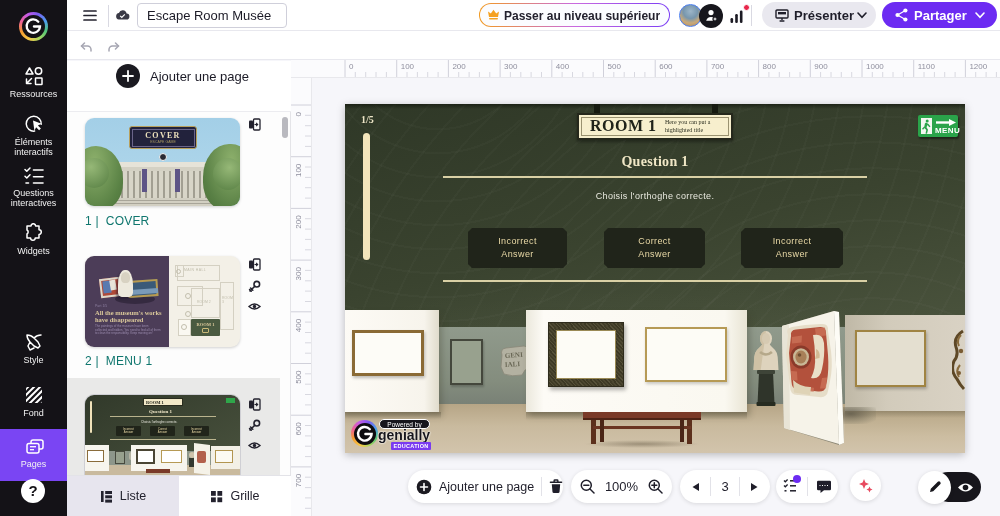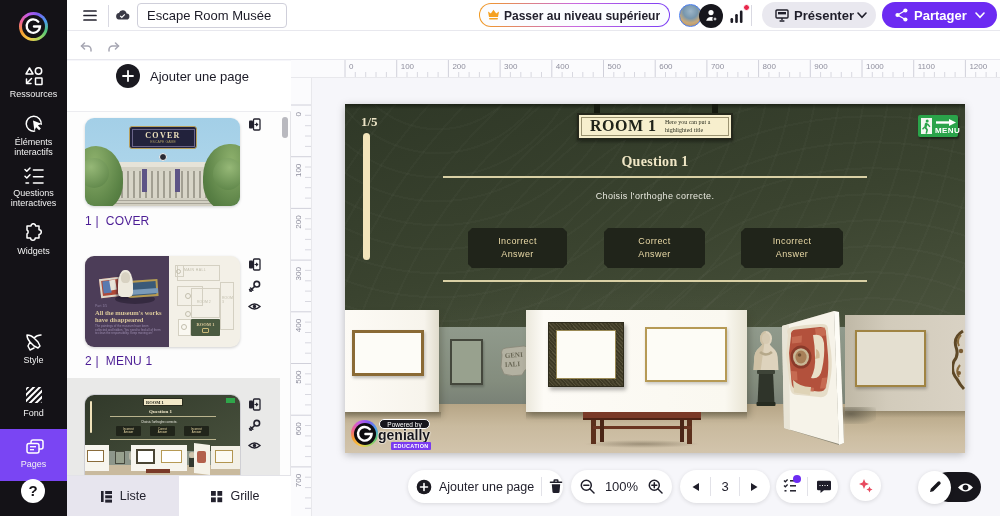--- a/index.html
+++ b/index.html
@@ -14,21 +14,21 @@
 
 #sidebar { left:0; top:0; width:67px; height:516px; background:#141217; z-index:40; color:#f4f4f4; }
 .sbitem { position:absolute; width:67px; text-align:center; font-size:9px; line-height:10px; color:#f2f2f2; }
 .sbicon { display:block; margin:0 auto 3px auto; }
 #pagesActive { position:absolute; left:0; top:429px; width:67px; height:52px; background:#7a45f3; }
 
 
 #panel { left:67px; top:61px; width:224px; height:455px; background:#fdfdfd; z-index:20; border-right:1px solid #e4e4e8; }
 #panelHeader { position:absolute; left:0; top:0; width:224px; height:51px; background:#fff; border-bottom:1px solid #ececf0; }
 .thumb { position:absolute; left:18px; width:155px; border-radius:9px; overflow:hidden; box-shadow:0 1px 3px rgba(0,0,0,0.18); }
-.plabel { position:absolute; left:18px; font-size:12px; color:#4c1d95; letter-spacing:0.2px; }
+.plabel { position:absolute; left:18px; font-size:12px; color:#0f766e; letter-spacing:0.2px; }
 .ticon { position:absolute; left:181px; width:13px; height:13px; }
 #selRow { position:absolute; left:0; top:317px; width:213px; height:97px; background:#e9e9e8; }
 #tabbar { position:absolute; left:0; top:414px; width:224px; height:41px; display:flex; border-top:1px solid #e3e3e8; background:#fff; }
 #tabbar .tab { flex:1; display:flex; align-items:center; justify-content:center; font-size:12.5px; color:#23222e; gap:7px; }
 #tabbar .tab.active { background:#e7e5ee; }
 #panelScroll { position:absolute; left:215px; top:56px; width:6px; height:21px; background:#b9b9bf; border-radius:3px; }
 
 
 #canvasArea { left:291px; top:60px; width:709px; height:456px; background:#f6f6fa; z-index:10; }
 #hruler { position:absolute; left:0; top:0; width:709px; height:18px; background:#fbfbfd; border-bottom:1px solid #e8e8ec; }
@@ -254,21 +254,21 @@
         <line x1="14" x2="20" y1="427.6" y2="427.6" stroke="#d8d8e0" stroke-width="1"></line>
         <line x1="14" x2="20" y1="437.9" y2="437.9" stroke="#d8d8e0" stroke-width="1"></line>
         <line x1="14" x2="20" y1="448.3" y2="448.3" stroke="#d8d8e0" stroke-width="1"></line>
       </g>
   </svg>
   <div class="abs" id="scene">
 
     <div class="abs" style="left:0;top:0;width:620px;height:349px;background:repeating-radial-gradient(circle at 15% -20%,transparent 0 22px,rgba(255,255,255,0.018) 22px 24px),repeating-radial-gradient(circle at 85% 115%,transparent 0 24px,rgba(255,255,255,0.018) 24px 26px)"></div>
     <div class="abs" style="left:0;top:0;width:620px;height:5px;background:linear-gradient(rgba(10,14,6,0.55),transparent)"></div>
 
-    <div class="abs" style="left:16px;top:10px;font-family:'Liberation Serif',serif;font-weight:bold;font-size:13px;color:#ece4c6">1/5</div>
+    <div class="abs" style="left:16px;top:10px;font-family:'Liberation Serif',serif;font-weight:bold;font-size:10px;color:#ece4c6">1/5</div>
     <div class="abs" style="left:18px;top:29px;width:7px;height:127px;background:#f3e5bb;border-radius:4px"></div>
 
     <div class="abs" style="left:249px;top:0;width:6px;height:11px;background:#161a10"></div>
     <div class="abs" style="left:367px;top:0;width:6px;height:11px;background:#161a10"></div>
 
     <div class="abs" style="left:232px;top:9px;width:156px;height:27px;background:#f7efcd;border:2px solid #25281c;box-shadow:0 2px 3px rgba(0,0,0,0.35)">
       <div class="abs" style="left:2px;top:2px;width:148px;height:19px;border:1px solid #9a9270"></div>
       <div class="abs" style="left:11px;top:2px;font-family:'Liberation Serif',serif;font-size:16px;font-weight:bold;color:#20231a;letter-spacing:0.5px">ROOM 1</div>
       <div class="abs" style="left:86px;top:4px;width:62px;font-family:'Liberation Serif',serif;font-size:6px;line-height:7.5px;color:#2a2d1f">Here you can put a highlighted title</div>
     </div>

